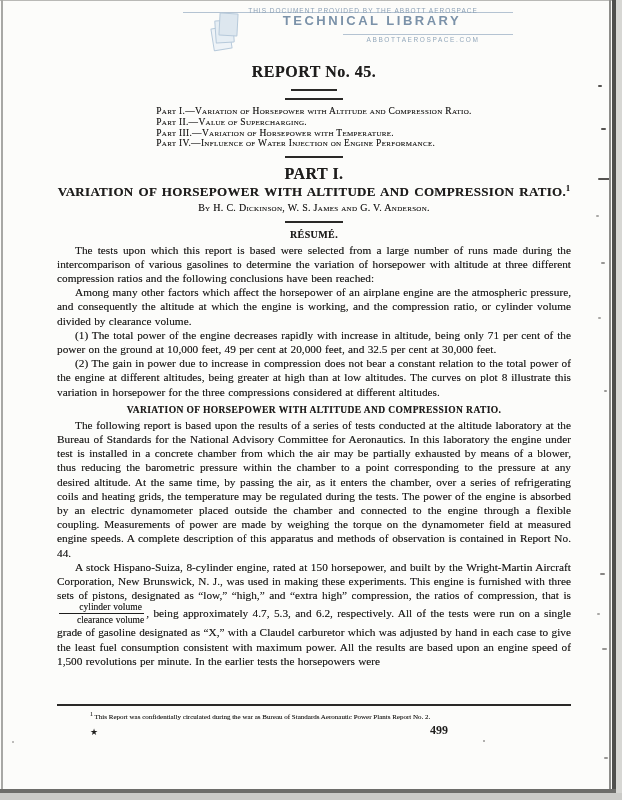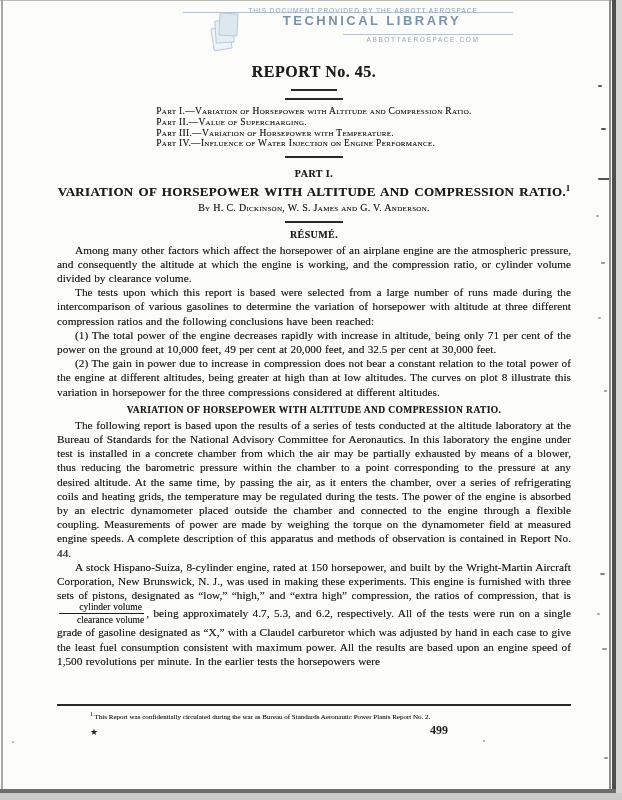--- a/index.html
+++ b/index.html
@@ -54,21 +54,21 @@
   .report-title { font-size:16px; line-height:22px; font-weight:bold; text-align:center; letter-spacing:0.5px; }
   .rule { background:#2a2927; margin:5px auto; }
   .rule-title { width:46px; height:2px; margin-top:6px; margin-bottom:4px; }
   .rule-short { width:58px; height:2px; margin-top:7px; margin-bottom:6px; }
   .subject {
     font-size:12.5px; line-height:14px; font-weight:bold; text-align:center;
     letter-spacing:0.4px; word-spacing:3px;
   }
   .parts { width:fit-content; margin:2px auto 0 auto; font-size:9.5px; line-height:10.8px;
     font-variant:small-caps; letter-spacing:0.3px; }
-  .kicker { font-size:10px; line-height:11px; font-weight:bold; text-align:center; margin-top:10px;
+  .kicker { font-size:16px; line-height:11px; font-weight:bold; text-align:center; margin-top:10px;
     font-variant:small-caps; letter-spacing:0.5px; }
   .part-heading { font-size:13px; line-height:15px; font-weight:bold; text-align:center;
     margin-top:2px; letter-spacing:0.3px; word-spacing:1.5px; }
   .part-heading sup { font-size:8px; }
   .byline { font-size:10px; line-height:12px; text-align:center; margin-top:2px;
     font-variant:small-caps; letter-spacing:0.3px; }
   .sec-heading { font-size:10px; line-height:12px; font-weight:bold; text-align:center;
     margin-top:5px; margin-bottom:2px; letter-spacing:0.4px; font-variant:small-caps; }
   .sec-heading.caps { font-variant:normal; font-size:9.5px; }
   p.body {
@@ -122,22 +122,22 @@
       <div class="part-line">Part IV.—Influence of Water Injection on Engine Performance.</div>
     </div>
     <div class="rule rule-short"></div>
     <div class="kicker">PART I.</div>
     <div class="part-heading">
       <span>VARIATION OF HORSEPOWER WITH ALTITUDE AND COMPRESSION RATIO.</span><sup>1</sup>
     </div>
     <div class="byline">By H. C. Dickinson, W. S. James and G. V. Anderson.</div>
     <div class="rule rule-short"></div>
     <div class="sec-heading">RÉSUMÉ.</div>
+    <p class="body">The tests upon which this report is based were selected from a large number of runs made during the intercomparison of various gasolines to determine the variation of horsepower with altitude at three different compression ratios and the following conclusions have been reached:</p>
     <p class="body">Among many other factors which affect the horsepower of an airplane engine are the atmospheric pressure, and consequently the altitude at which the engine is working, and the compression ratio, or cylinder volume divided by clearance volume.</p>
-    <p class="body">The tests upon which this report is based were selected from a large number of runs made during the intercomparison of various gasolines to determine the variation of horsepower with altitude at three different compression ratios and the following conclusions have been reached:</p>
     <p class="body">(1) The total power of the engine decreases rapidly with increase in altitude, being only 71 per cent of the power on the ground at 10,000 feet, 49 per cent at 20,000 feet, and 32.5 per cent at 30,000 feet.</p>
     <p class="body">(2) The gain in power due to increase in compression does not bear a constant relation to the total power of the engine at different altitudes, being greater at high than at low altitudes. The curves on plot 8 illustrate this variation in horsepower for the three compressions considered at different altitudes.</p>
     <div class="sec-heading caps">VARIATION OF HORSEPOWER WITH ALTITUDE AND COMPRESSION RATIO.</div>
     <p class="body">The following report is based upon the results of a series of tests conducted at the altitude laboratory at the Bureau of Standards for the National Advisory Committee for Aeronautics. In this laboratory the engine under test is installed in a concrete chamber from which the air may be partially exhausted by means of a blower, thus reducing the barometric pressure within the chamber to a point corresponding to the pressure at any desired altitude. At the same time, by passing the air, as it enters the chamber, over a series of refrigerating coils and heating grids, the temperature may be regulated during the tests. The power of the engine is absorbed by an electric dynamometer placed outside the chamber and connected to the engine through a flexible coupling. Measurements of power are made by weighing the torque on the dynamometer field at measured engine speeds. A complete description of this apparatus and methods of observation is contained in Report No. 44.</p>
     <p class="body">
       <span>A stock Hispano-Suiza, 8-cylinder engine, rated at 150 horsepower, and built by the Wright-Martin Aircraft Corporation, New Brunswick, N. J., was used in making these experiments. This engine is furnished with three sets of pistons, designated as “low,” “high,” and “extra high” compression, the ratios of compression, that is</span>
       <span class="frac"><span class="num">cylinder volume</span><span class="den">clearance volume</span></span><span>, being approximately 4.7, 5.3, and 6.2, respectively. All of the tests were run on a single grade of gasoline designated as “X,” with a Claudel carburetor which was adjusted by hand in each case to give the least fuel consumption consistent with maximum power. All the results are based upon an engine speed of 1,500 revolutions per minute. In the earlier tests the horsepowers were</span>
     </p>
   </div>
 

